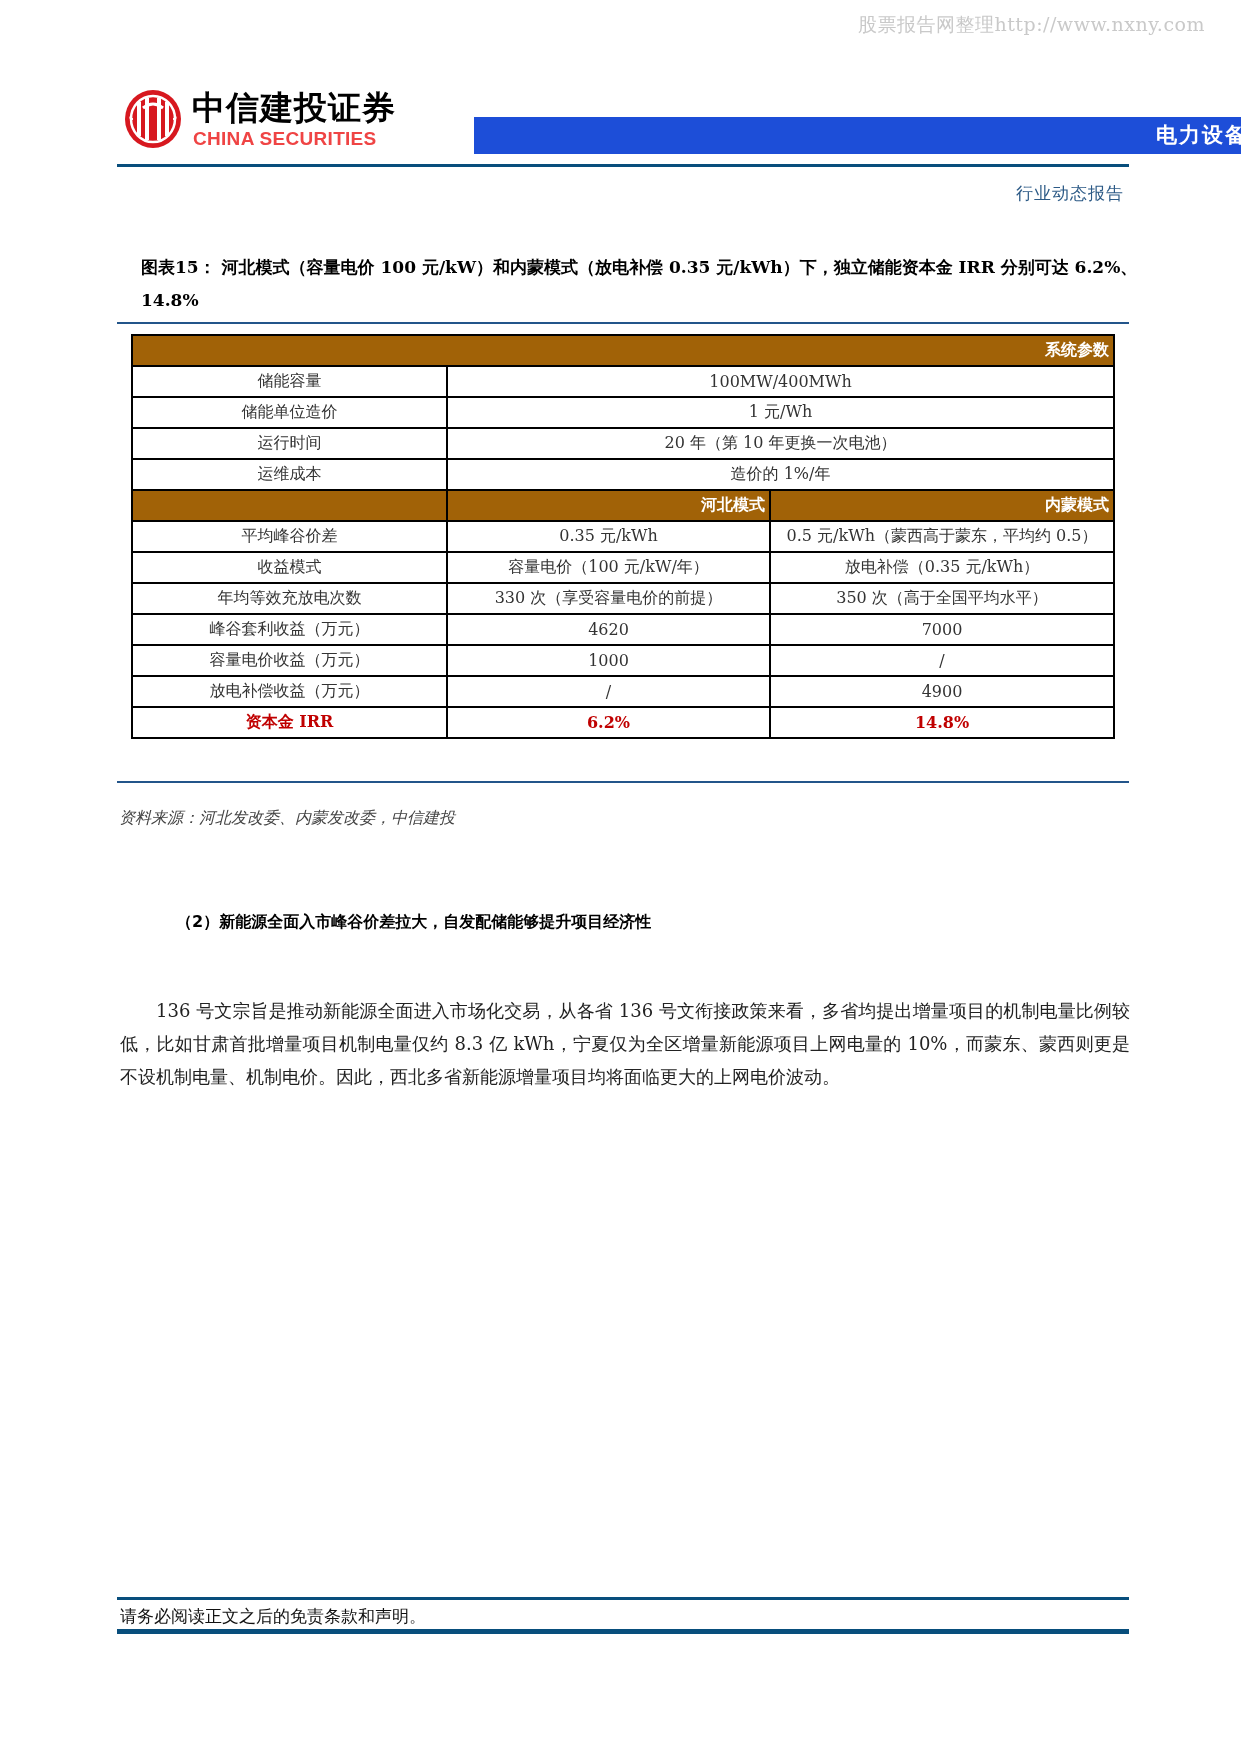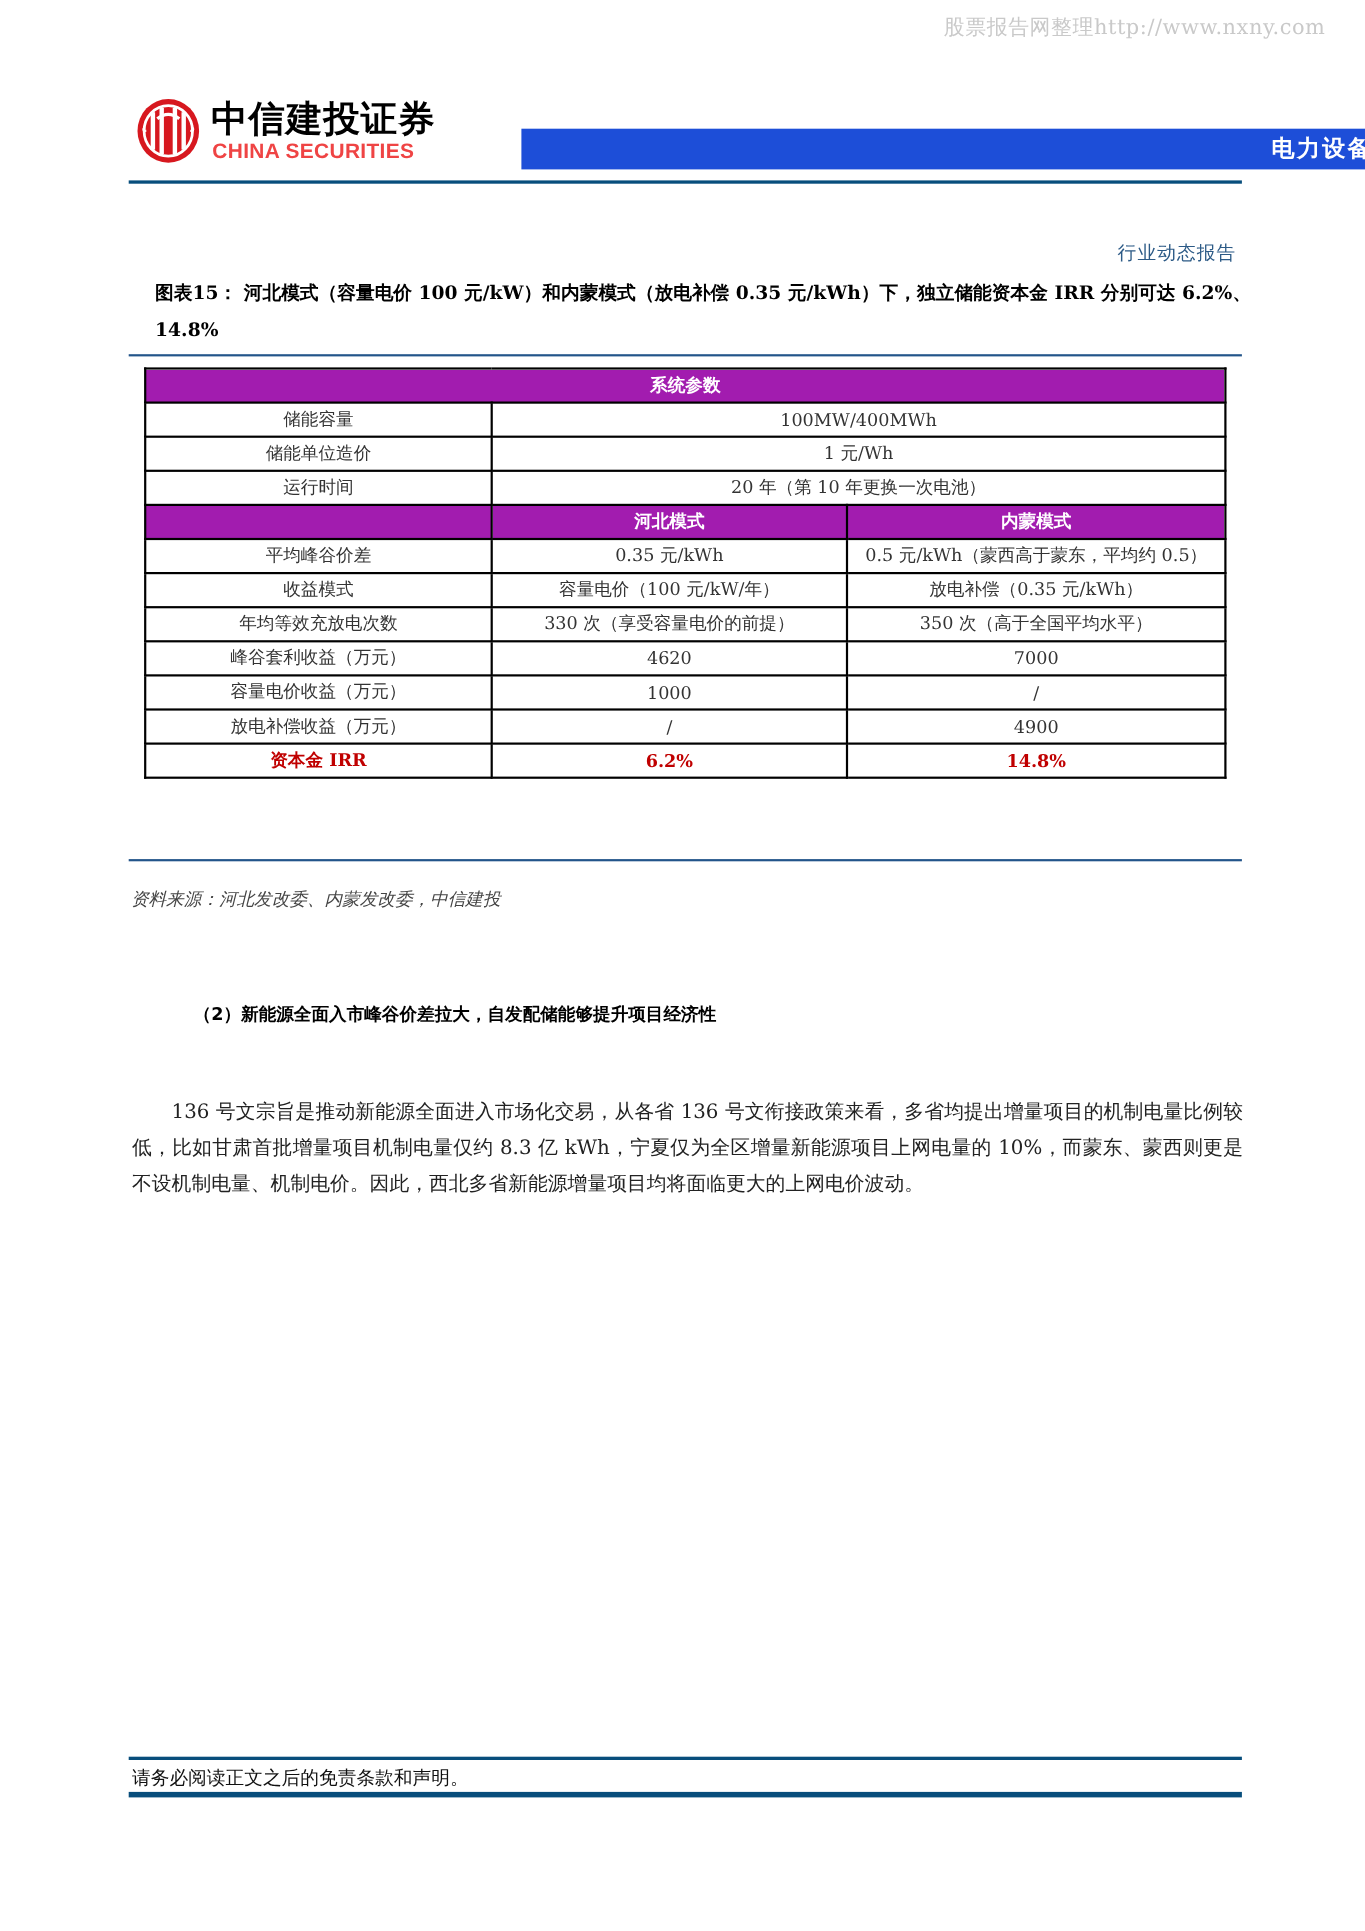--- a/index.html
+++ b/index.html
@@ -15,31 +15,31 @@
   .logo-cn { left: 69px; top: 0px; font-size: 33px; font-weight: bold; color: #000;
              font-family: "DejaVu Sans", sans-serif; letter-spacing: 1px; white-space: nowrap; line-height: 40px; }
   .logo-en { left: 70px; top: 40px; font-size: 19px; font-weight: bold; color: #ef4444;
              font-family: "Liberation Sans", sans-serif; letter-spacing: 0.3px; white-space: nowrap; line-height: 22px; }
 
   .sector-bar { left: 474px; top: 117px; width: 788px; height: 37px; background: #1d4ed8; }
   .sector-label { position: absolute; right: 14px; top: 4px; font-size: 21px; font-weight: bold; color: #fff;
                   font-family: "DejaVu Sans", sans-serif; letter-spacing: 2px; }
   .top-rule { left: 117px; top: 164px; width: 1012px; height: 3px; background: #084e7c; }
   .report-type { right: 117px; top: 182px; font-size: 17px; color: #2c5a86; letter-spacing: 1px;
-                 font-family: Liberation Serif, serif; margin-top: 36px; }
+                 font-family: Liberation Serif, serif; }
 
   .fig-title { left: 119px; top: 251px; width: 1010px; font-size: 17px; font-weight: bold; color: #000;
                line-height: 33px; font-family: "DejaVu Serif", serif; margin-left: 22px; }
   .fig-rule { left: 117px; top: 322px; width: 1012px; height: 2px; background: #23558a; }
 
   table.params { position: absolute; left: 131px; top: 334px; width: 982px; border-collapse: collapse;
                  font-size: 16px; font-family: "DejaVu Serif", serif; table-layout: fixed; }
   table.params td { border: 2.5px solid #000; text-align: center; height: 29px; padding: 0 4px;
                     color: #333; white-space: nowrap; overflow: hidden; }
-  table.params td.hd { background: #a21caf; color: #fff; font-weight: bold; font-family: "DejaVu Sans", sans-serif; }
+  table.params td.hd { background: #a16207; color: #fff; font-weight: bold; font-family: "DejaVu Sans", sans-serif; text-align: right; }
   table.params tr.irr td { color: #c00000; font-weight: bold; }
 
   .tbl-rule { left: 117px; top: 781px; width: 1012px; height: 2px; background: #23558a; }
   .source { left: 119px; top: 808px; font-size: 16px; color: #444; font-style: italic;
             font-family: "DejaVu Serif", serif; }
 
   .sec-heading { left: 176px; top: 912px; font-size: 16px; font-weight: bold; color: #000;
                  font-family: "DejaVu Sans", sans-serif; }
   .body-text { left: 120px; top: 966px; width: 1010px; font-size: 18px; line-height: 33px; color: #222;
                text-indent: 2em; text-align: justify; font-family: "DejaVu Serif", serif; margin-top: 28px; }
@@ -94,20 +94,24 @@
   </tr>
   <tr>
     <td>储能单位造价</td>
     <td colspan="2">1 元/Wh</td>
   </tr>
   <tr>
     <td>运行时间</td>
     <td colspan="2">20 年（第 10 年更换一次电池）</td>
   </tr>
   <tr>
+    <td>运维成本</td>
+    <td colspan="2">造价的 1%/年</td>
+  </tr>
+  <tr>
     <td class="hd"></td>
     <td class="hd">河北模式</td>
     <td class="hd">内蒙模式</td>
   </tr>
   <tr>
     <td>平均峰谷价差</td>
     <td>0.35 元/kWh</td>
     <td>0.5 元/kWh（蒙西高于蒙东，平均约 0.5）</td>
   </tr>
   <tr>

